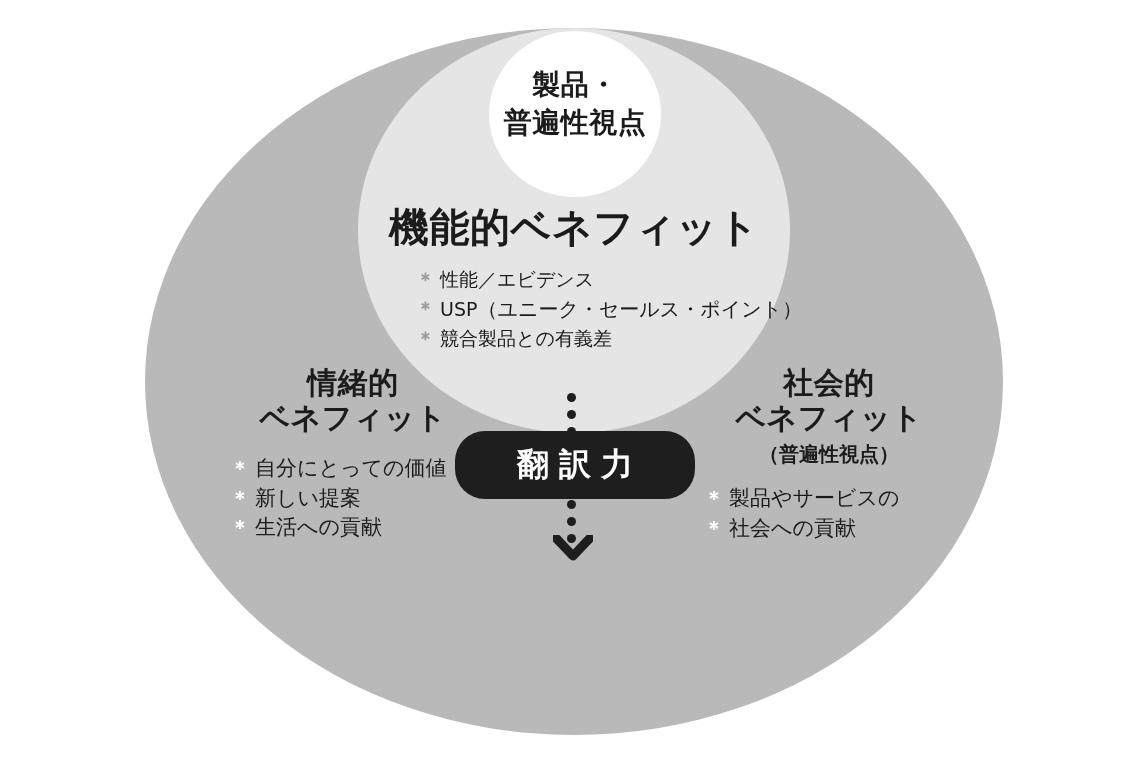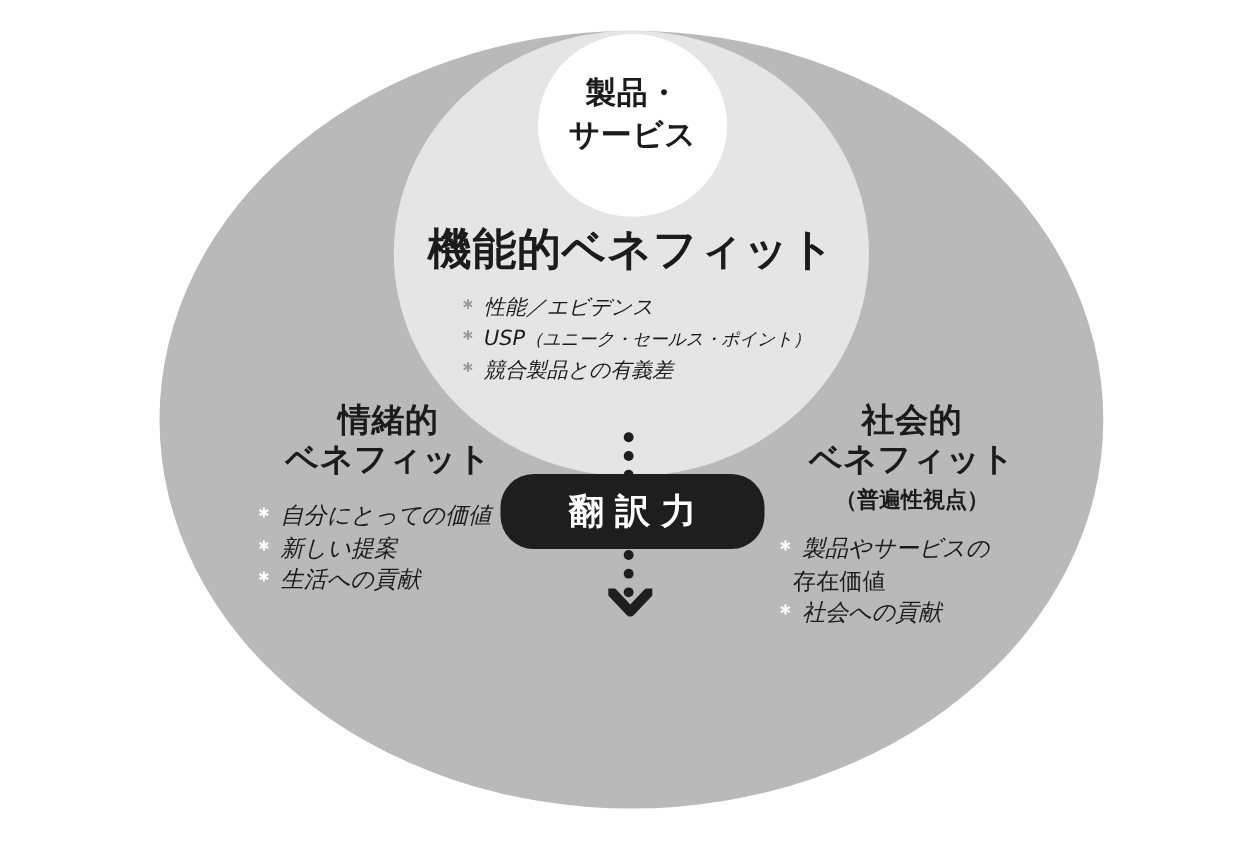--- a/index.html
+++ b/index.html
@@ -79,21 +79,20 @@
     font-weight: bold;
     margin-right: 5px;
     flex: 0 0 auto;
     line-height: 1.42;
   }
   .ast.dark {
     color: #9b9b9b;
   }
   .bullet-text {
     flex: 1 1 auto;
-    font-style: italic;
   }
   .bullet-cont {
     padding-left: 17px;
   }
 
   
   #product-block {
     left: 489px;
     top: 66px;
     width: 172px;
@@ -111,21 +110,21 @@
   }
   #functional-block .heading { font-size: 40px; }
   #functional-block .subhead { font-size: 21px; margin-top: 6px; }
   #functional-block .bullets {
     margin-top: 14px;
     font-size: 19px;
     padding-left: 42px;
   }
   #functional-block .bullet-row { line-height: 1.52; }
   #functional-block .ast { font-size: 19px; line-height: 1.52; }
-  .paren-small { font-size: 16px; }
+  .paren-small { font-size: 20px; }
 
   
   #emotional-block {
     left: 208px;
     top: 365px;
     width: 290px;
   }
   #emotional-block .heading { font-size: 30px; }
   #emotional-block .subhead { font-size: 20px; margin-top: 6px; }
   #emotional-block .bullets {
@@ -135,21 +134,21 @@
   }
   #emotional-block .ast { font-size: 20px; }
 
   
   #social-block {
     left: 684px;
     top: 365px;
     width: 290px;
   }
   #social-block .heading { font-size: 30px; }
-  #social-block .subhead { font-size: 20px; margin-top: 6px; }
+  #social-block .subhead { font-size: 20px; margin-top: 6px; font-family: Liberation Serif, serif; }
   #social-block .bullets {
     margin-top: 18px;
     font-size: 21px;
     padding-left: 20px;
   }
   #social-block .ast { font-size: 20px; }
 
   
   #translate-pill {
     position: absolute;
@@ -198,21 +197,21 @@
 <body>
 
 <div id="stage">
 
   <div class="ellipse-outer"></div>
   <div class="ellipse-mid"></div>
   <div class="circle-inner"></div>
 
   <div class="block" id="product-block">
     <div>製品・</div>
-    <div>サービス</div>
+    <div>普遍性視点</div>
   </div>
 
   <div class="block" id="functional-block">
     <div class="heading">機能的ベネフィット</div>
     <div class="bullets">
       <div class="bullet-row">
         <span class="ast dark">＊</span>
         <span class="bullet-text">性能／エビデンス</span>
       </div>
       <div class="bullet-row">
@@ -251,21 +250,20 @@
     <div class="heading">
       <div>社会的</div>
       <div>ベネフィット</div>
     </div>
     <div class="subhead">（普遍性視点）</div>
     <div class="bullets">
       <div class="bullet-row">
         <span class="ast">＊</span>
         <span class="bullet-text">製品やサービスの</span>
       </div>
-      <div class="bullet-cont">存在価値</div>
       <div class="bullet-row">
         <span class="ast">＊</span>
         <span class="bullet-text">社会への貢献</span>
       </div>
     </div>
   </div>
 
   <div class="dots" id="dots-top">
     <span class="dot"></span>
     <span class="dot"></span>

